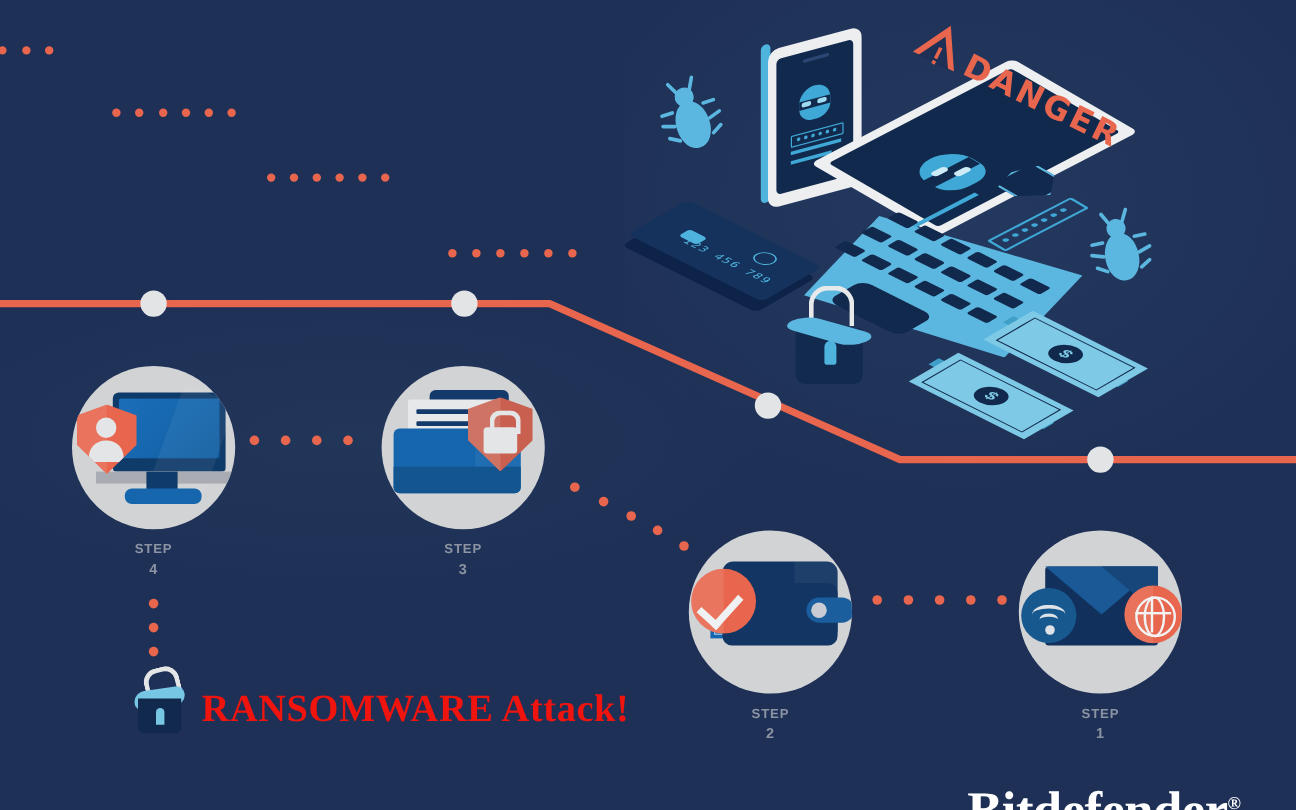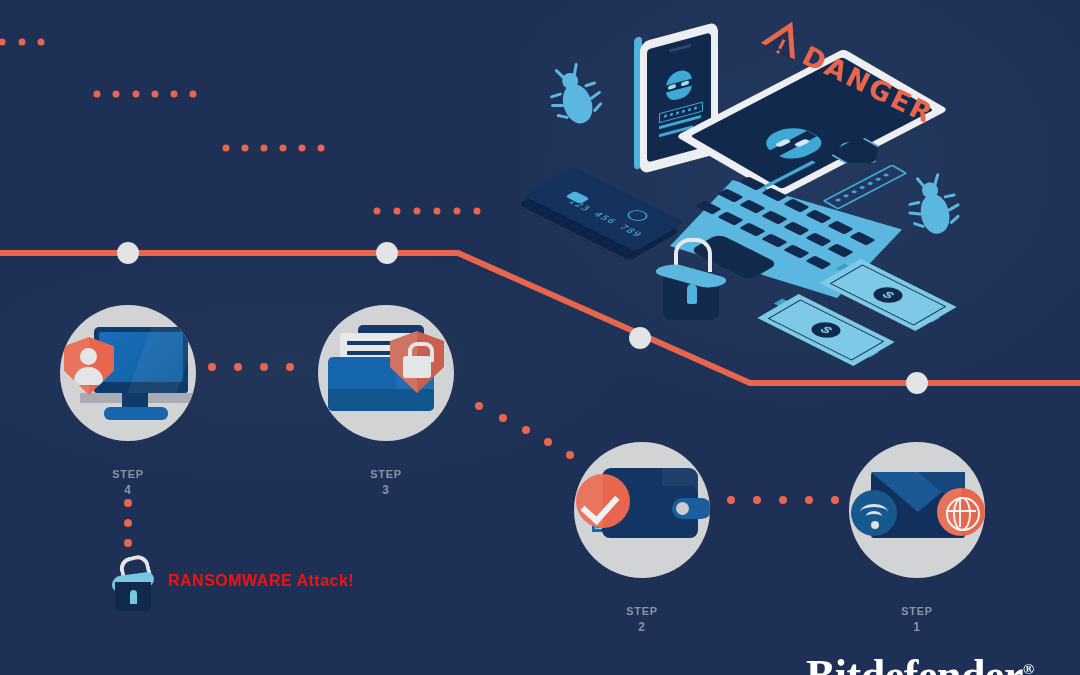--- a/index.html
+++ b/index.html
@@ -41,21 +41,21 @@
   .dot{position:absolute;width:8px;height:8px;border-radius:50%;background:#e8664d;transform:translate(-50%,-50%);}
   .dot.sm{width:7px;height:7px;}
 
   
   .step{position:absolute;text-align:center;}
   .step-circle{
     position:relative;width:136px;height:136px;border-radius:50%;
     background:#d2d3d5;overflow:hidden;
   }
   .step-label{
-    margin-top:26px;
+    margin-top:10px;
     color:#8c93a3;font-size:11px;font-weight:bold;letter-spacing:.7px;line-height:1.35;
   }
   .step-label .num{display:block;font-size:12px;}
 
   
   .mon-body{
     position:absolute;left:34px;top:22px;width:94px;height:66px;
     background:#0f3b6b;border-radius:5px 5px 3px 3px;
   }
   .mon-screen{
@@ -151,22 +151,22 @@
   .rl-shackle{
     position:absolute;left:8px;top:0px;width:22px;height:22px;
     border:4px solid #e4e5e7;border-bottom:none;border-radius:12px 12px 0 0;
     transform:rotate(-14deg);
   }
   .rl-top{position:absolute;left:0;top:18px;width:42px;height:16px;border-radius:8px;background:#76c6e4;transform:skewY(-8deg);}
   .rl-body{position:absolute;left:3px;top:26px;width:36px;height:29px;border-radius:0 0 5px 5px;background:#11294c;}
   .rl-key{position:absolute;left:15px;top:8px;width:7px;height:14px;border-radius:4px 4px 0 0;background:#76c6e4;}
   .ransom-text{
     position:absolute;left:168px;top:572px;
-    color:#f0140f;font-size:16px;font-weight:bold;letter-spacing:.5px;
-    font-family:Liberation Sans, sans-serif;
+    color:#f0140f;font-size:32px;font-weight:bold;letter-spacing:.5px;
+    font-family:Liberation Serif, serif;
     white-space:nowrap;
   }
 
   
   .iso{position:absolute;}
 
   
   .phone{left:640px;top:32px;width:78px;height:132px;transform:rotate(0deg);}
   .phone-frame{
     position:absolute;inset:0;background:#eceef0;border-radius:9px;

